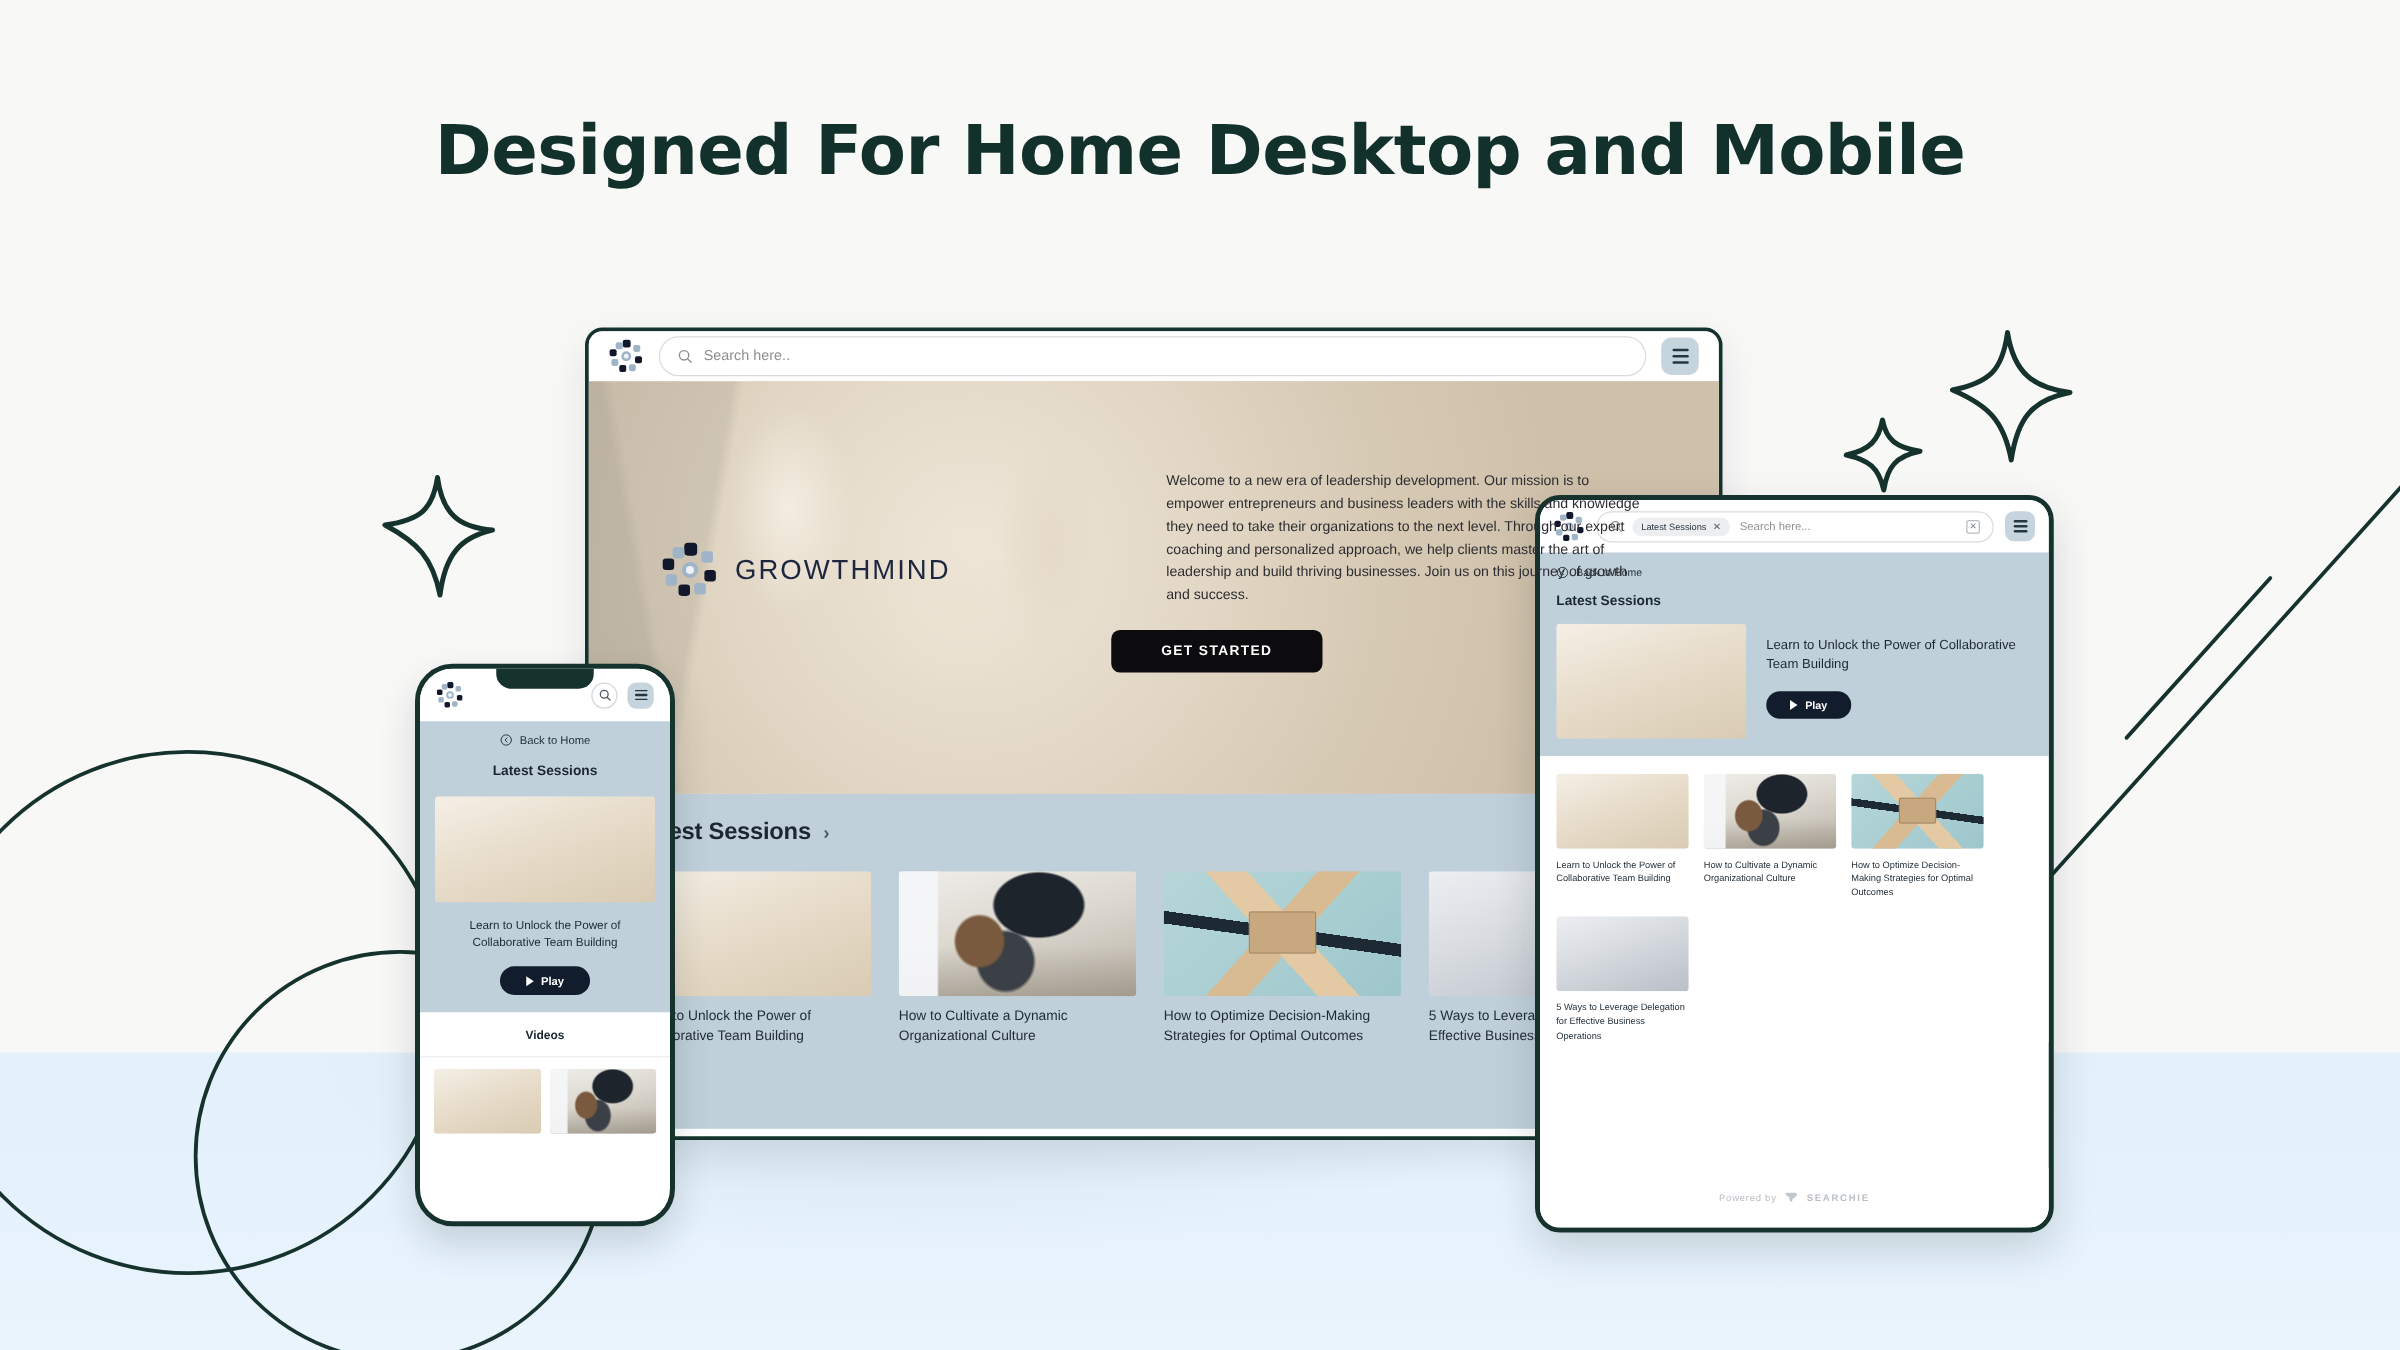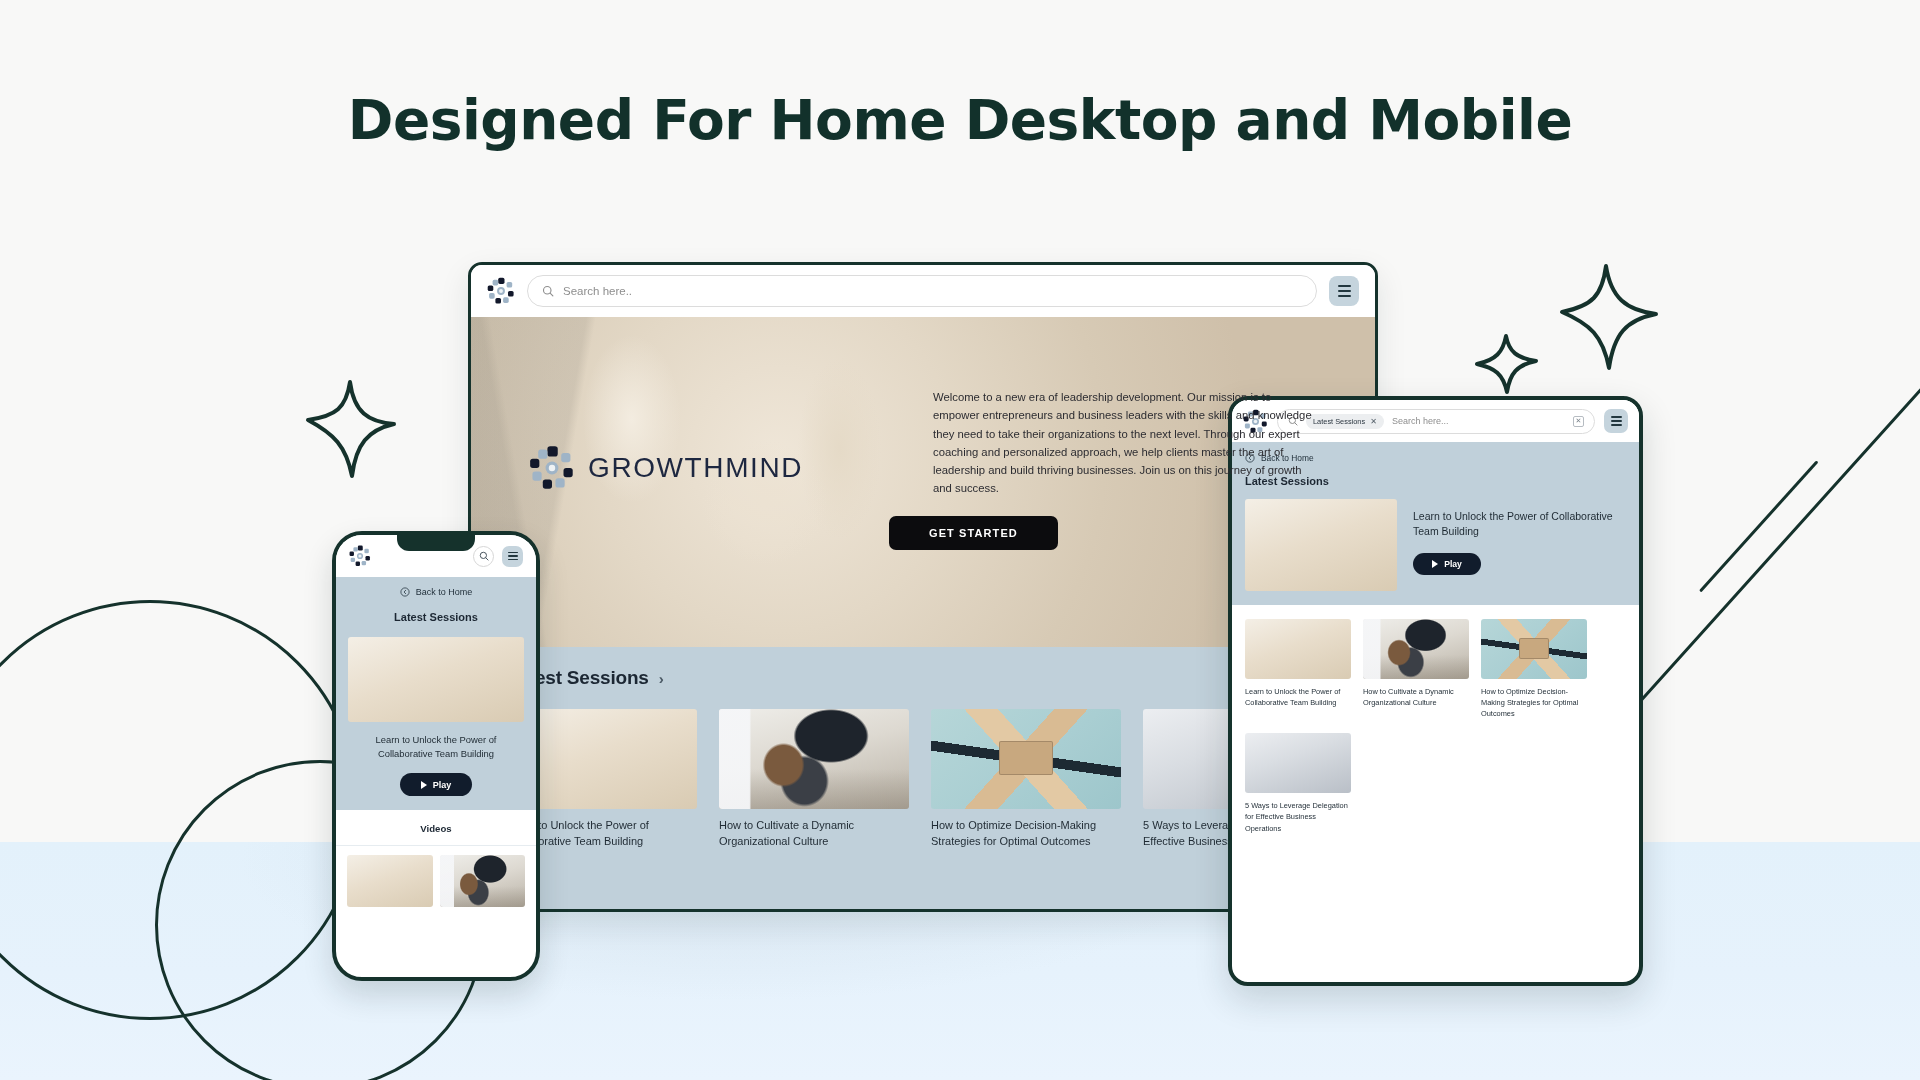--- a/index.html
+++ b/index.html
@@ -37,21 +37,21 @@
     color:#12312b;
     font-family:"DejaVu Sans", sans-serif;
   }
 
   
   .desktop {
     position:absolute; left:468px; top:262px; width:910px; height:650px;
     background:#fff; border:3px solid #15322c; border-radius:14px; overflow:hidden;
     box-shadow:0 12px 30px rgba(20,40,40,.10);
   }
-  .d-topbar { height:52px; background:#fff; display:flex; align-items:center; padding:0 16px; gap:12px; }
+  .d-topbar { height:40px; background:#fff; display:flex; align-items:center; padding:0 16px; gap:12px; }
   .d-search {
     flex:1; height:32px; border:1px solid #dcdcdc; border-radius:18px;
     display:flex; align-items:center; gap:9px; padding:0 14px;
     font-size:11.5px; color:#8e8e8e;
   }
   .ham {
     width:30px; height:30px; border-radius:8px; background:#c5d4dd;
     display:flex; flex-direction:column; align-items:center; justify-content:center; gap:3px;
   }
   .ham i { display:block; width:13px; height:1.7px; background:#22373f; border-radius:1px; }
@@ -70,21 +70,21 @@
       radial-gradient(ellipse 90px 90px at 62% 58%, #ece2d2 0%, rgba(236,226,210,0) 70%),
       radial-gradient(ellipse 60px 130px at 80% 40%, #e5dac7 0%, rgba(229,218,199,0) 70%);
   }
   .hero-photo::after{
     content:""; position:absolute; left:0; top:0; width:100%; height:100%;
     background:
       linear-gradient(100deg, rgba(120,115,105,.16) 0 12%, rgba(120,115,105,0) 13% 100%),
       linear-gradient(80deg, rgba(90,88,82,.10) 0 7%, rgba(90,88,82,0) 8% 100%);
   }
   .hero-left { position:absolute; left:58px; top:128px; display:flex; align-items:center; gap:13px; z-index:3;}
-  .brandword { font-size:28px; letter-spacing:1.6px; color:#1d2740; font-weight:500; font-family:"Liberation Sans",sans-serif;}
+  .brandword { font-size:22px; letter-spacing:1.6px; color:#1d2740; font-weight:500; font-family:"Liberation Sans",sans-serif;}
   .hero-right { position:absolute; left:418px; top:58px; width:430px; z-index:3;}
   .hero-h1 { font-size:20.5px; font-weight:700; line-height:1.35; color:#17171b; letter-spacing:-0.2px;}
   .hero-p { margin-top:13px; font-size:11.3px; line-height:1.62; color:#2c2c31;margin-left:44px;}
   .cta {
     margin-top:18px; display:inline-block; background:#0c0c0e; color:#fff;
     font-size:11px; font-weight:700; letter-spacing:1.1px; padding:11px 40px; border-radius:7px;
   }
 
   .d-sessions { background:#c0d0da; padding:20px 0 28px 36px; height:268px; }
   .sec-title { display:flex; align-items:center; gap:10px; font-size:19px; font-weight:700; color:#1c2733; letter-spacing:-0.2px;}
@@ -470,15 +470,22 @@
         <div class="t-cttl">How to Optimize Decision-Making Strategies for Optimal Outcomes</div>
       </div>
       <div class="t-card">
         <div class="t-cthumb">
             <div class="ph ph-meeting"></div>
           </div>
         <div class="t-cttl">5 Ways to Leverage Delegation for Effective Business Operations</div>
       </div>
     </div>
 
+    <div class="t-foot">
+      <span>Powered by</span>
+      <svg width="12" height="12" viewBox="0 0 16 16">
+        <path d="M2 3 L12 3 C14 3 15 5 13 7 L9 10 L9 13 L6 11 L6 8 L2 5 Z" fill="#c3c8cc"></path>
+      </svg>
+      <span class="sname">SEARCHIE</span>
+    </div>
   </div>
 
 </div>
 
 </body></html>

